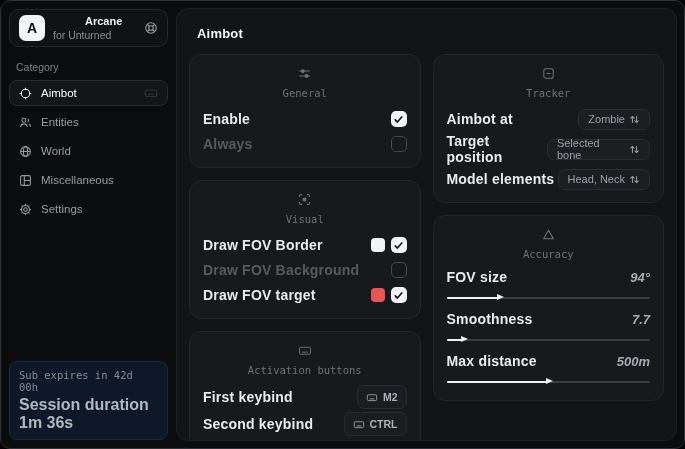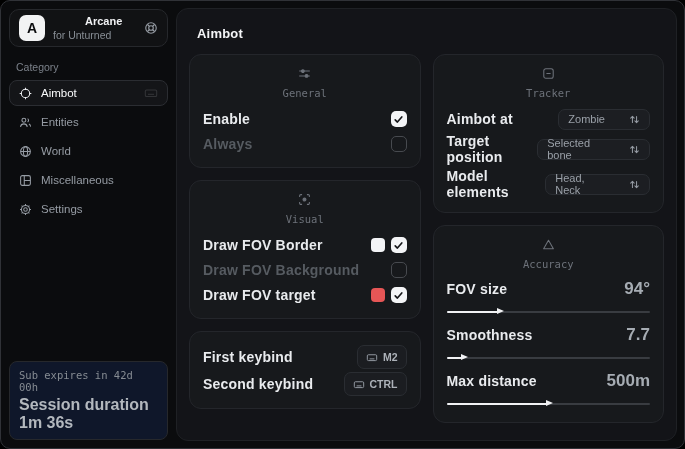--- a/index.html
+++ b/index.html
@@ -45,26 +45,26 @@
   .row.dim .row-label { color:#565b61; }
   .controls { display:flex; align-items:center; gap:6px; }
   .checkbox { width:16px; height:16px; border-radius:5px; display:flex; align-items:center;
               justify-content:center; cursor:pointer; }
   .checkbox.checked { background:#f3f4f6; }
   .checkbox.unchecked { border:1.5px solid #474a4f; background:transparent; }
   .swatch { width:14px; height:14px; border-radius:4px; cursor:pointer; }
   .keybtn { display:inline-flex; align-items:center; gap:5px; background:#1b1d21; border:1px solid #2a2d32;
             border-radius:7px; padding:2px 8px; color:#adb2b9; font-size:10.5px; font-weight:bold;
             cursor:pointer; height:24px; }
-  .selectbtn { display:inline-flex; align-items:center; gap:24px; background:#1c1e22; border:1px solid #2a2d32;
+  .selectbtn { display:inline-flex; align-items:center; gap:4px; background:#1c1e22; border:1px solid #2a2d32;
                border-radius:7px; padding:2px 9px; color:#9aa0a8; font-size:11px; cursor:pointer; height:21px; }
   
   .slider-group { margin:4px 0 9px; }
   .slider-head { display:flex; justify-content:space-between; align-items:center; margin-bottom:8px; }
-  .slider-value { font-size:17px; color:#a6acb3; font-weight:bold; }
+  .slider-value { font-size:13px; color:#a6acb3; font-weight:bold;font-style:italic; }
   .slider { position:relative; height:9px; cursor:pointer; }
   .slider .track { position:absolute; left:0; right:0; top:3.5px; height:2px; background:#393c41; border-radius:2px; }
   .slider .fill { position:absolute; left:0; top:3.5px; height:2px; background:#f1f2f4; border-radius:2px; }
   .slider .thumb { position:absolute; top:1px; width:0; height:0; margin-left:-2px;
                    border-left:7px solid #f1f2f4; border-top:3.5px solid transparent;
                    border-bottom:3.5px solid transparent; }
   svg { display:block; }
 </style>
 </head>
 <body>
@@ -220,20 +220,29 @@
               <span class="checkbox checked">
                 <svg width="11" height="11" viewBox="0 0 16 16" fill="none" stroke="#141518" stroke-width="2.4" stroke-linecap="round" stroke-linejoin="round">
                     <path d="M3.2 8.6l3.2 3.1 6.4-7.4"></path>
                   </svg>
               </span>
             </span>
           </div>
         </section>
 
         <section class="card">
+          <div class="card-header">
+            <span class="icon">
+              <svg width="14" height="13" viewBox="0 0 16 16" fill="none" stroke="currentColor" stroke-width="1.2">
+                <rect x="1.2" y="4" width="13.6" height="8.5" rx="1.6"></rect>
+                  <path d="M4 7h.01M6.5 7h.01M9 7h.01M11.5 7h.01M4.5 10h7"></path>
+              </svg>
+            </span>
+            <span>Activation buttons</span>
+          </div>
           <div class="row">
             <span class="row-label">First keybind</span>
             <span class="keybtn">
               <span class="icon">
                 <svg width="12" height="11" viewBox="0 0 16 16" fill="none" stroke="currentColor" stroke-width="1.4">
                     <rect x="1.2" y="4" width="13.6" height="8.5" rx="1.6"></rect>
                     <path d="M4.5 10h7"></path>
                   </svg>
               </span>
               <span>M2</span>

